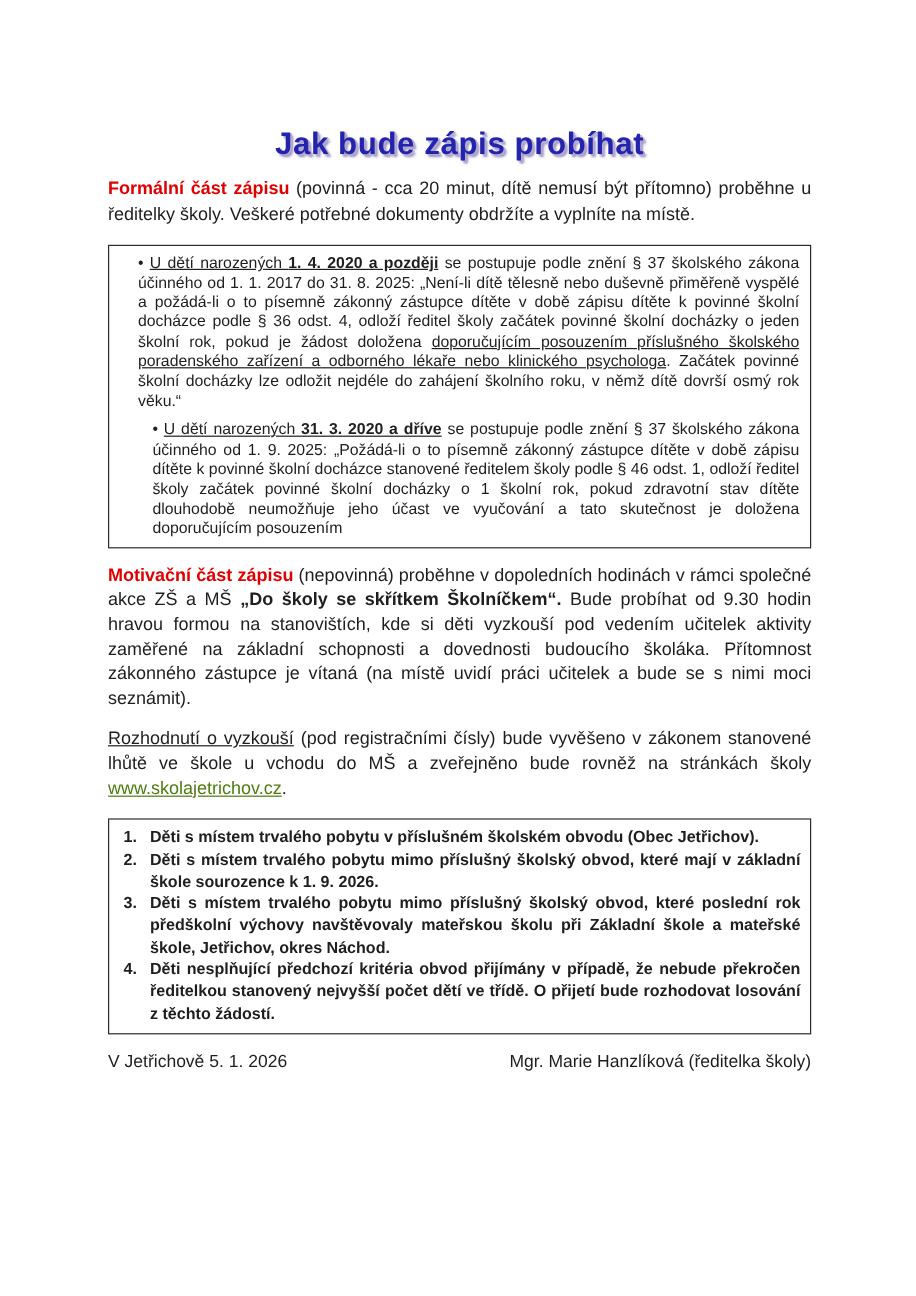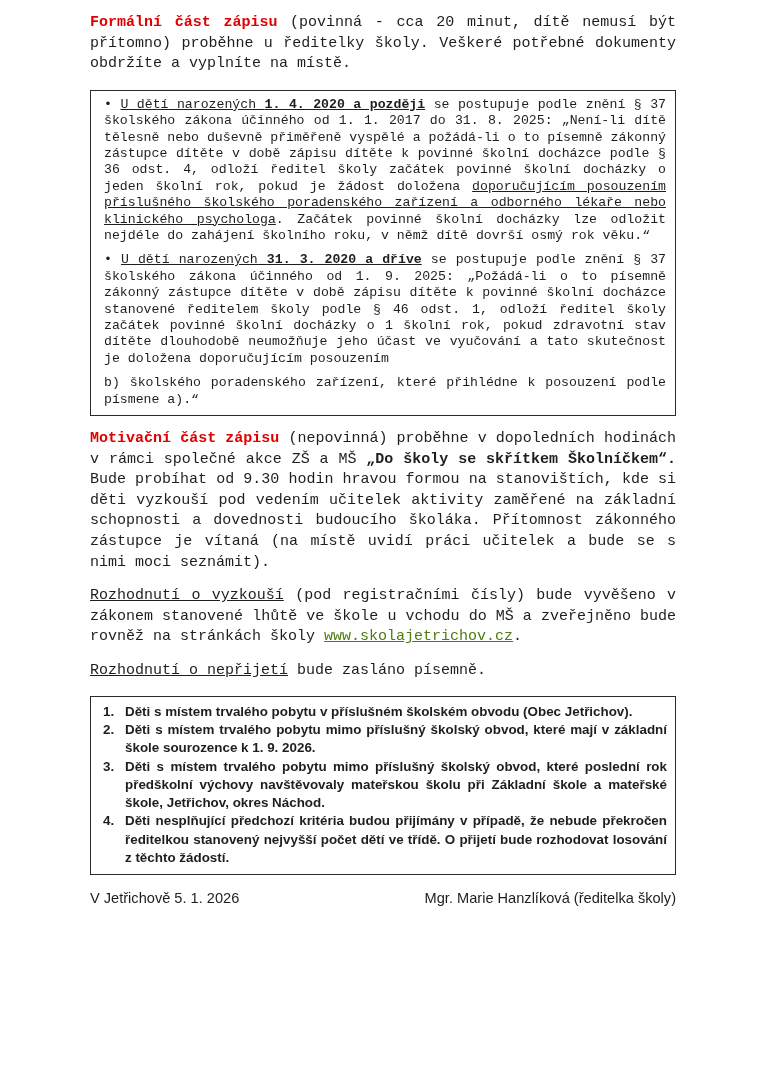--- a/index.html
+++ b/index.html
@@ -33,39 +33,37 @@
   }
   .title-1 { padding-top: 104px; }
   .title-2 { padding-top: 18px; }
   p.body {
     font-size: 15px;
     line-height: 20.6px;
     text-align: justify;
     text-align-last: left;
     margin: 0;
     padding-top: 13px;
-    font-family: Liberation Mono, monospace;
   }
   .red { color: #e00000; font-weight: bold; }
   .b { font-weight: bold; }
   .u { text-decoration: underline; }
   .law-box {
     margin-top: 15px;
     border: 1px solid #2b2b2b;
-    padding: 6px 9px 7px 13px;
-    font-family: Liberation Mono, monospace;
+    padding: 6px 9px 7px 24px;
   }
   .law-box p {
     font-size: 13.2px;
     line-height: 16.4px;
     text-align: justify;
     text-align-last: left;
     margin: 0;
   }
-  .law-box p + p { padding-top: 8px; }
+  .law-box p + p { padding-top: 8px; margin-left: 12px; }
   .link {
     color: #4d7c0f;
     text-decoration: underline;
     cursor: pointer;
   }
   .criteria-box {
     margin-top: 14px;
     border: 1px solid #2b2b2b;
     padding: 6px 8px 7px 4px;
   }
@@ -93,54 +91,53 @@
     font-size: 14.6px;
     padding-top: 15px;
   }
 </style>
 </head>
 <body>
 
 <div class="page">
   <div class="content">
 
+    <h1 class="wordart title-1">Jak bude zápis probíhat</h1>
 
     <p class="body"><span class="red">Formální část zápisu</span><span> (povinná - cca 20 minut, dítě nemusí být přítomno) proběhne u ředitelky školy. Veškeré potřebné dokumenty obdržíte a vyplníte na místě.</span></p>
 
 
     <div class="law-box">
       <p><span>• </span><span class="u">U dětí narozených </span><span class="b u">1. 4. 2020 a později</span><span> se postupuje podle znění § 37 školského zákona účinného od 1. 1. 2017 do 31. 8. 2025: „Není-li dítě tělesně nebo duševně přiměřeně vyspělé a požádá-li o to písemně zákonný zástupce dítěte v době zápisu dítěte k povinné školní docházce podle § 36 odst. 4, odloží ředitel školy začátek povinné školní docházky o jeden školní rok, pokud je žádost doložena </span><span class="u">doporučujícím posouzením příslušného školského poradenského zařízení a odborného lékaře nebo klinického psychologa</span><span>. Začátek povinné školní docházky lze odložit nejdéle do zahájení školního roku, v němž dítě dovrší osmý rok věku.“</span></p>
       <p><span>• </span><span class="u">U dětí narozených </span><span class="b u">31. 3. 2020 a dříve</span><span> se postupuje podle znění § 37 školského zákona účinného od 1. 9. 2025: „Požádá-li o to písemně zákonný zástupce dítěte v době zápisu dítěte k povinné školní docházce stanovené ředitelem školy podle § 46 odst. 1, odloží ředitel školy začátek povinné školní docházky o 1 školní rok, pokud zdravotní stav dítěte dlouhodobě neumožňuje jeho účast ve vyučování a tato skutečnost je doložena doporučujícím posouzením</span></p>
-      <p>b) školského poradenského zařízení, které přihlédne k posouzení podle písmene a).“</p>
     </div>
 
     <p class="body"><span class="red">Motivační část zápisu</span><span> (nepovinná) proběhne v dopoledních hodinách v rámci společné akce ZŠ a MŠ </span><span class="b">„Do školy se skřítkem Školníčkem“.</span><span> Bude probíhat od 9.30 hodin hravou formou na stanovištích, kde si děti vyzkouší pod vedením učitelek aktivity zaměřené na základní schopnosti a dovednosti budoucího školáka. Přítomnost zákonného zástupce je vítaná (na místě uvidí práci učitelek a bude se s nimi moci seznámit).</span></p>
 
     <p class="body"><span class="u">Rozhodnutí o vyzkouší</span><span> (pod registračními čísly) bude vyvěšeno v zákonem stanovené lhůtě ve škole u vchodu do MŠ a zveřejněno bude rovněž na stránkách školy </span><span class="link">www.skolajetrichov.cz</span><span>.</span></p>
 
-    <p class="body"><span class="u">Rozhodnutí o nepřijetí</span><span> bude zasláno písemně.</span></p>
 
 
 
     <div class="criteria-box">
       <div class="criteria-row">
           <span class="num">1.</span>
           <span class="txt">Děti s místem trvalého pobytu v příslušném školském obvodu (Obec Jetřichov).</span>
         </div>
       <div class="criteria-row">
           <span class="num">2.</span>
           <span class="txt">Děti s místem trvalého pobytu mimo příslušný školský obvod, které mají v základní škole sourozence k 1. 9. 2026.</span>
         </div>
       <div class="criteria-row">
           <span class="num">3.</span>
           <span class="txt">Děti s místem trvalého pobytu mimo příslušný školský obvod, které poslední rok předškolní výchovy navštěvovaly mateřskou školu při Základní škole a mateřské škole, Jetřichov, okres Náchod.</span>
         </div>
       <div class="criteria-row">
           <span class="num">4.</span>
-          <span class="txt">Děti nesplňující předchozí kritéria budou přijímány v případě, že nebude překročen ředitelkou stanovený nejvyšší počet dětí ve třídě. O přijetí bude rozhodovat losování z těchto žádostí.</span>
+          <span class="txt">Děti nesplňující předchozí kritéria obvod přijímány v případě, že nebude překročen ředitelkou stanovený nejvyšší počet dětí ve třídě. O přijetí bude rozhodovat losování z těchto žádostí.</span>
         </div>
     </div>
 
     <div class="footer">
       <span>V Jetřichově 5. 1. 2026</span>
       <span>Mgr. Marie Hanzlíková (ředitelka školy)</span>
     </div>
 
   </div>
 </div>

